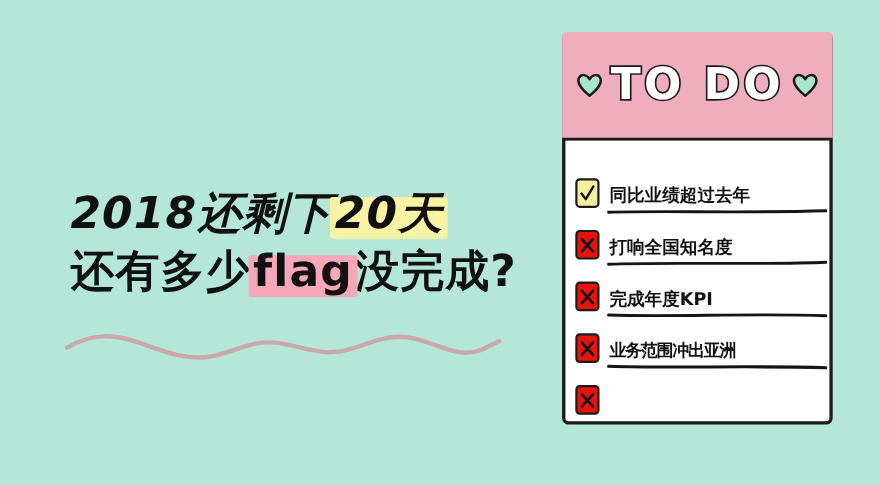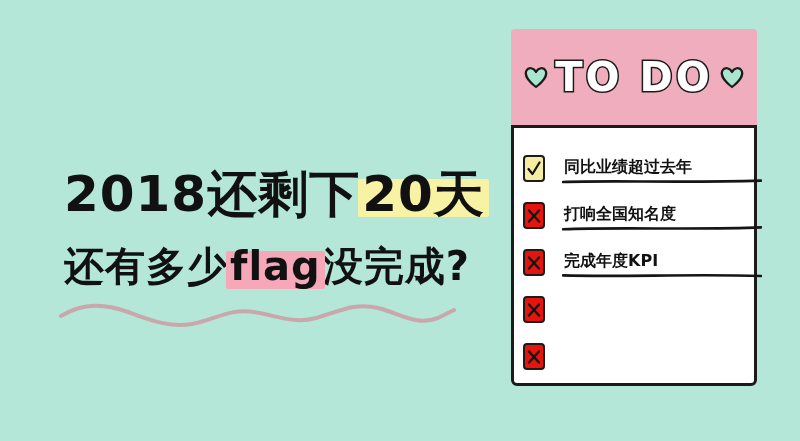--- a/index.html
+++ b/index.html
@@ -29,29 +29,30 @@
   }
   .headline-line {
     position: relative;
     white-space: nowrap;
     font-family: "DejaVu Sans", sans-serif;
     font-weight: 700;
     color: #111111;
     letter-spacing: 1px;
   }
   .line1 {
-    font-size: 50px;
+    font-size: 40px;
     line-height: 52px;
     height: 52px;
+    font-style: italic;
   }
   .line2 {
     font-size: 40px;
     line-height: 52px;
     height: 52px;
-    margin-top: 20px;
+    margin-top: 1px;
   }
   .hl {
     position: relative;
     display: inline-block;
     padding: 0 2px;
     z-index: 1;
   }
   .hl::before {
     content: "";
     position: absolute;
@@ -128,22 +129,22 @@
     top: 99px;
     right: 0;
     bottom: 0;
     padding: 14px 12px 10px 12px;
     box-sizing: border-box;
   }
   .todo-row {
     position: relative;
     height: 47px;
     display: flex;
-    align-items: center;
-    gap: 19px;
+    align-items: flex-end;
+    gap: 9px;
   }
   .box {
     position: relative;
     width: 22px;
     height: 27px;
     flex: 0 0 auto;
     margin-top: 6px;
     border: 2.5px solid #1b1b1b;
     border-radius: 4px;
     box-sizing: border-box;
@@ -257,20 +258,26 @@
           </svg>
         </div>
       </div>
 
       <div class="todo-row">
         <div class="box box-undone">
           <svg class="mark" viewBox="0 0 16 18">
             <path d="M3 3.5 L 13 14.5 M13 3.5 L 3 14.5" fill="none" stroke="#141414" stroke-width="2.4" stroke-linecap="round"></path>
           </svg>
         </div>
+        <div class="todo-text-wrap">
+          <div class="todo-text tight">业务范围冲出亚洲</div>
+          <svg class="rule" viewBox="0 0 200 6" preserveAspectRatio="none">
+            <path d="M1 3 C 62 5, 128 2, 199 4.4" fill="none" stroke="#151515" stroke-width="2.8" stroke-linecap="round"></path>
+          </svg>
+        </div>
       </div>
 
       <div class="todo-row">
         <div class="box box-undone">
           <svg class="mark" viewBox="0 0 16 18">
             <path d="M3 3.5 L 13 14.5 M13 3.5 L 3 14.5" fill="none" stroke="#141414" stroke-width="2.4" stroke-linecap="round"></path>
           </svg>
         </div>
       </div>
 

